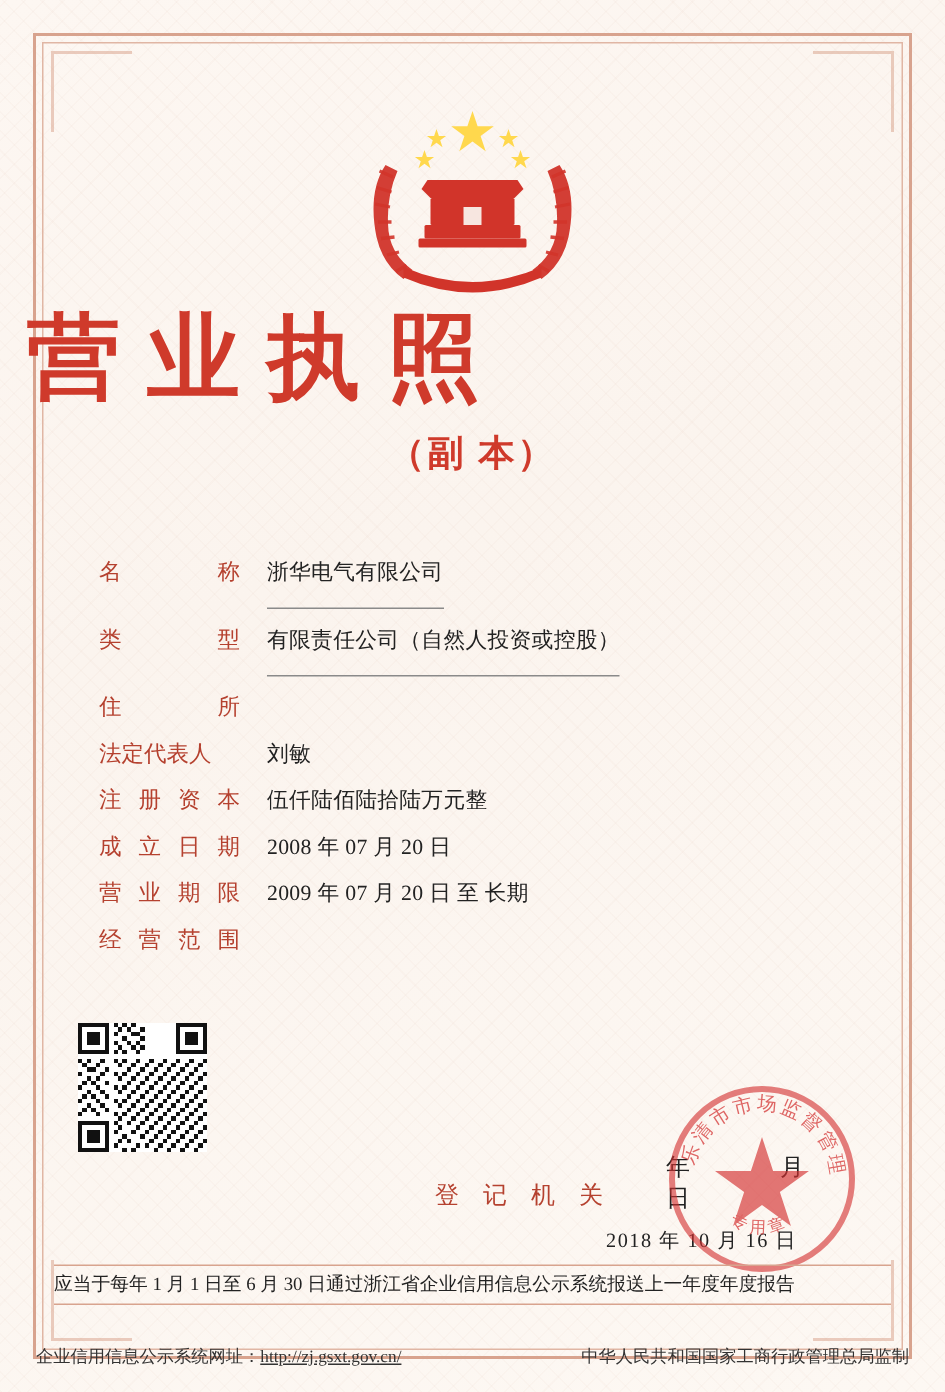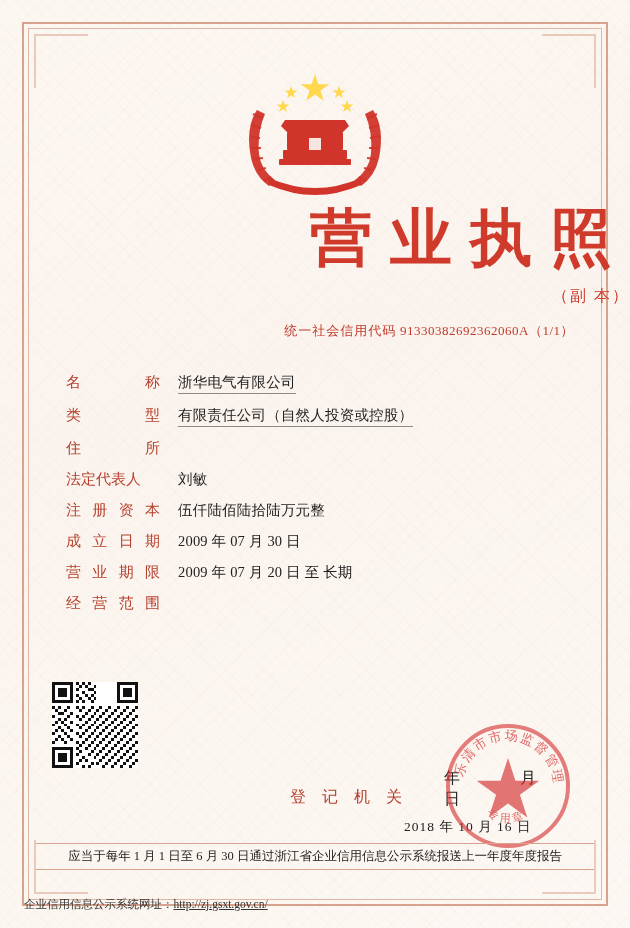--- a/index.html
+++ b/index.html
@@ -62,36 +62,36 @@
     left: 50%;
     top: 58px;
     transform: translateX(-50%);
     width: 160px;
     height: 140px;
   }
   .title {
     position: absolute;
     top: 196px;
     left: 0; right: 0;
-    text-align: right;
+    text-align: left;
     font-size: 62px;
     letter-spacing: 18px;
     color: #cf3a2b;
     font-weight: bold;
     font-family: "DejaVu Serif", "Liberation Serif", serif;
     text-indent: 18px;
   }
   .subtitle {
     position: absolute;
     top: 286px;
     left: 0; right: 0;
-    text-align: right;
-    font-size: 16px;
+    text-align: center;
+    font-size: 24px;
     color: #cf3a2b;
-    font-weight: normal;
+    font-weight: bold;
     letter-spacing: 2px;
   }
   .credit-code {
     position: absolute;
     top: 322px;
     right: 56px;
     font-size: 13px;
     color: #c0392b;
     letter-spacing: 0.5px;
   }
@@ -129,21 +129,21 @@
     letter-spacing: 0.2px;
   }
   .field-value.scope {
     line-height: 21px;
     text-align: justify;
     font-size: 14px;
     margin-top: 0px;
   }
   .underline {
     border-bottom: 1px solid #8a8a8a;
-    padding-bottom: 1px;
+    padding-bottom: 13px;
     display: inline-block;
   }
 
   
   .qr {
     position: absolute;
     left: 52px;
     bottom: 160px;
     width: 86px;
     height: 86px;
@@ -184,21 +184,21 @@
     width: 128px;
     height: 128px;
     opacity: 0.72;
   }
 
   .notice {
     position: absolute;
     left: 36px;
     right: 36px;
     bottom: 58px;
-    text-align: center;
+    text-align: left;
     font-size: 12.5px;
     color: #222;
     border-top: 1px solid #d8a38e;
     border-bottom: 1px solid #d8a38e;
     padding: 4px 0 4px 0;
   }
   .footer {
     position: absolute;
     left: 24px;
     right: 24px;
@@ -251,24 +251,20 @@
           <polygon points="104,28 105.6,32.6 110.4,32.6 106.5,35.5 108,40.1 104,37.2 100,40.1 101.5,35.5 97.6,32.6 102.4,32.6"></polygon>
           <polygon points="112,42 113.6,46.6 118.4,46.6 114.5,49.5 116,54.1 112,51.2 108,54.1 109.5,49.5 105.6,46.6 110.4,46.6"></polygon>
         </g>
       </g>
     </svg>
   </div>
 
   <div class="title">营业执照</div>
   <div class="subtitle">（副 本）</div>
 
-  <div class="credit-code">
-    <span class="label">统一社会信用代码</span>
-    <span>91330382692362060A（1/1）</span>
-  </div>
 
   <div class="fields">
     <div class="field-row">
       <div class="field-label">
           <span>名</span>
           <span>称</span>
         </div>
       <div class="field-value"><span class="underline">浙华电气有限公司</span></div>
     </div>
     <div class="field-row">
@@ -299,21 +295,21 @@
         </div>
       <div class="field-value">伍仟陆佰陆拾陆万元整</div>
     </div>
     <div class="field-row">
       <div class="field-label">
           <span>成</span>
           <span>立</span>
           <span>日</span>
           <span>期</span>
         </div>
-      <div class="field-value">2009 年 07 月 30 日</div>
+      <div class="field-value">2008 年 07 月 20 日</div>
     </div>
     <div class="field-row">
       <div class="field-label">
           <span>营</span>
           <span>业</span>
           <span>期</span>
           <span>限</span>
         </div>
       <div class="field-value">2009 年 07 月 20 日 至 长期</div>
     </div>
@@ -567,14 +563,15 @@
       </text>
     </svg>
   </div>
 
   <div class="notice">应当于每年 1 月 1 日至 6 月 30 日通过浙江省企业信用信息公示系统报送上一年度年度报告</div>
 
   <div class="footer">
     <div>
       <span>企业信用信息公示系统网址：</span><span class="url">http://zj.gsxt.gov.cn/</span>
     </div>
+    <div>中华人民共和国国家工商行政管理总局监制</div>
   </div>
 </div>
 
 </body></html>

